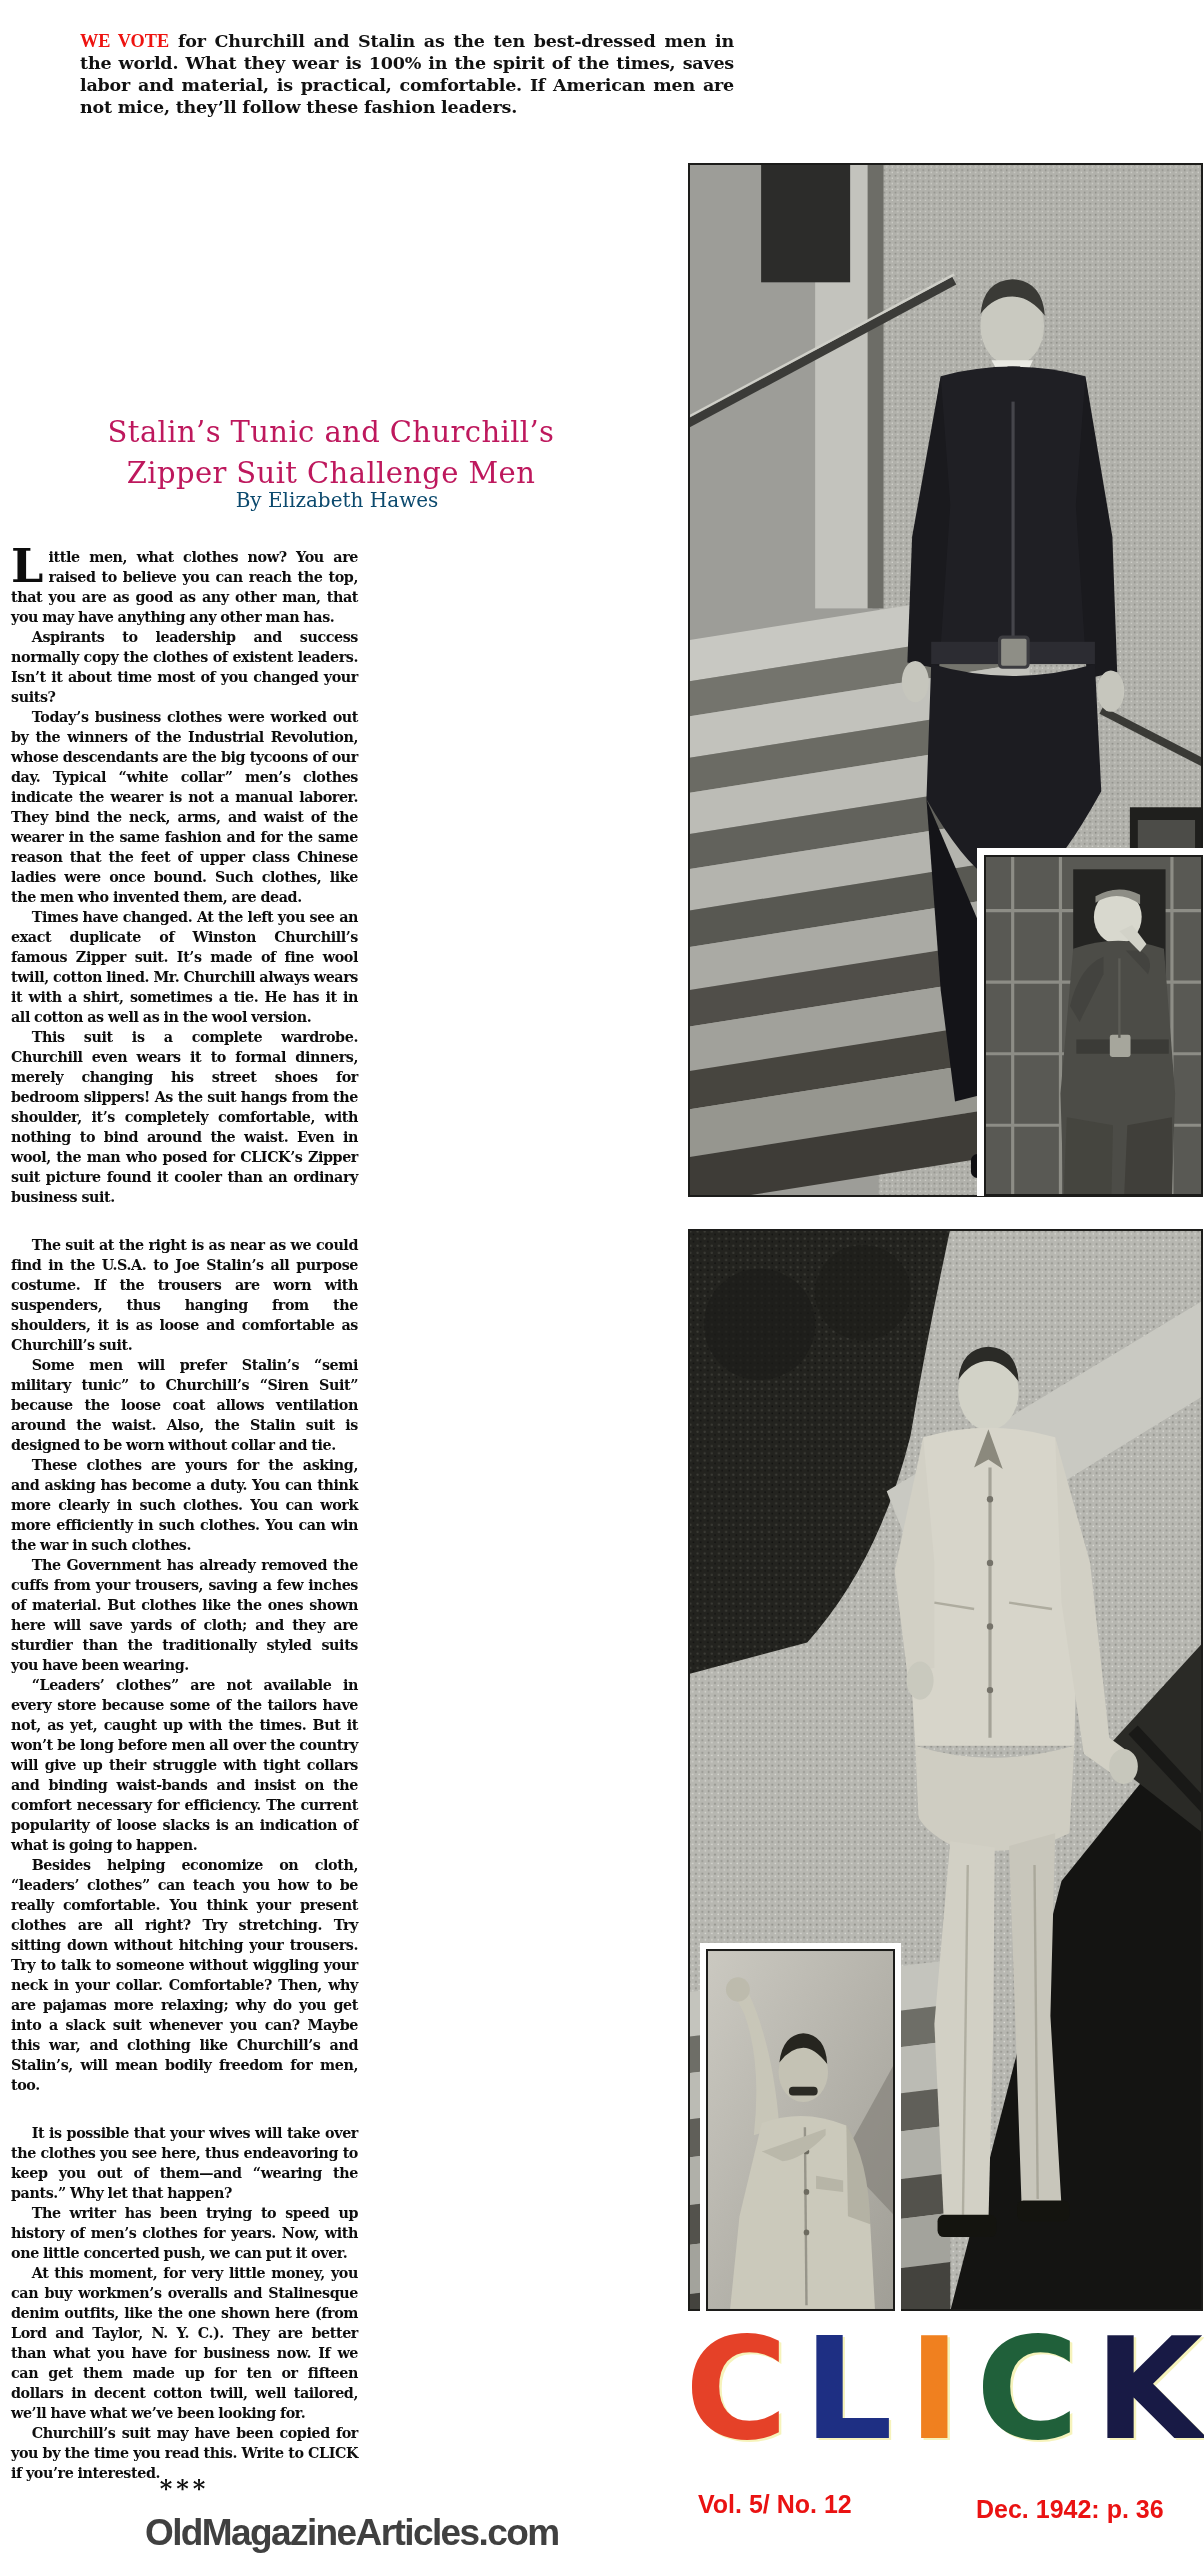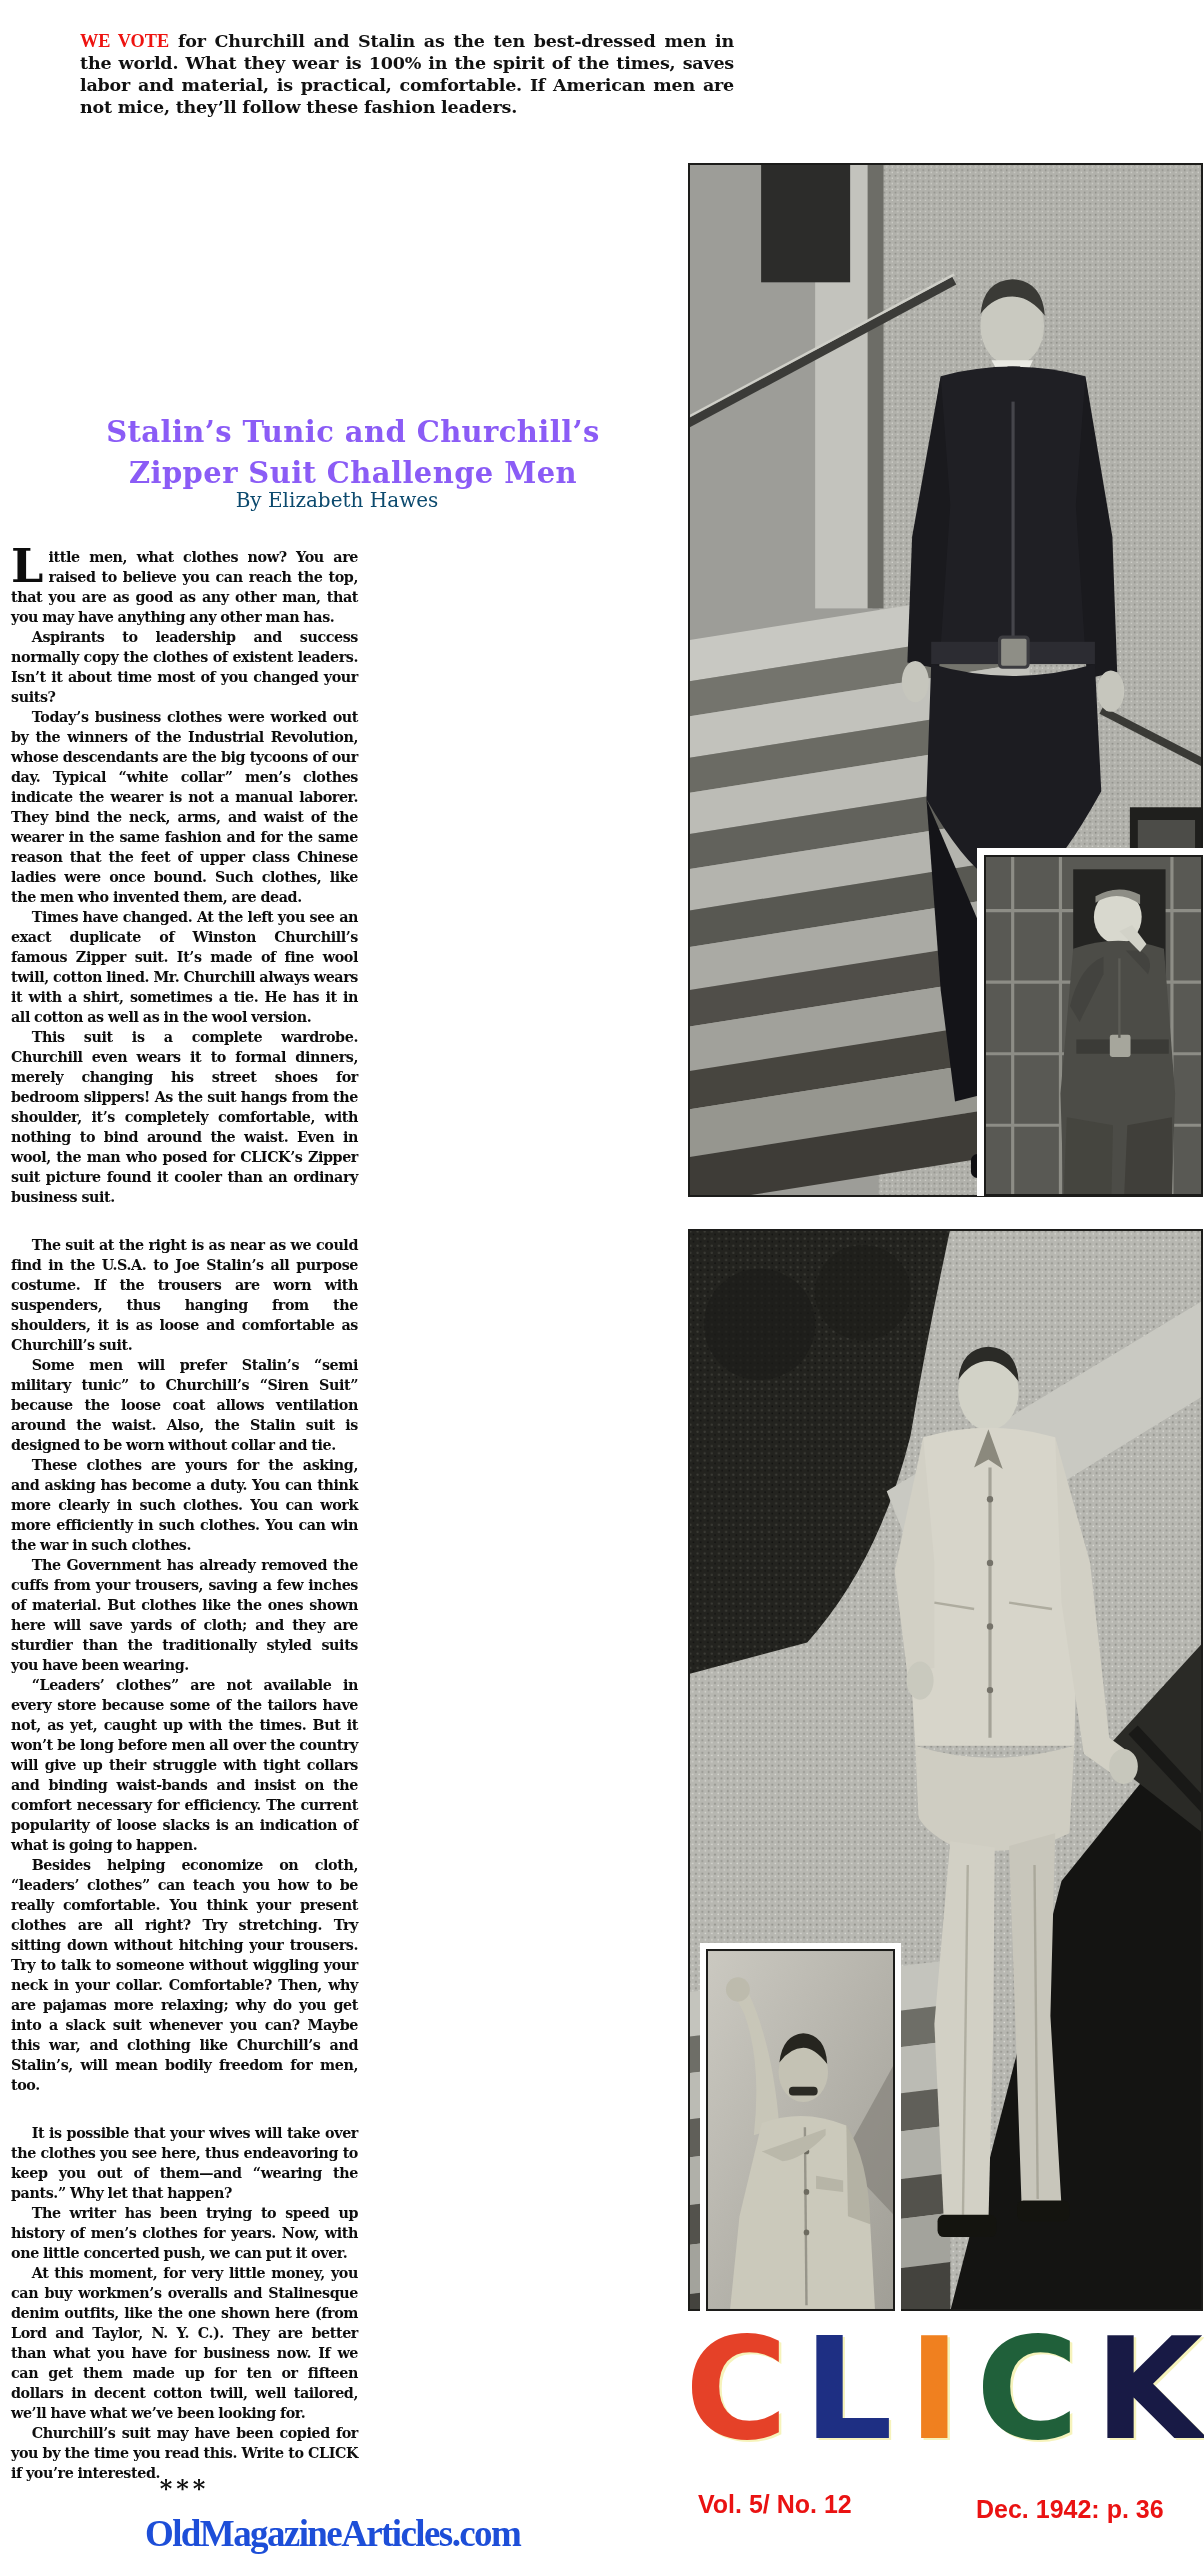--- a/index.html
+++ b/index.html
@@ -8,22 +8,22 @@
   
   .intro{position:absolute;left:80px;top:12.7px;width:654px;
          font-size:17.5px;line-height:22px;font-weight:bold;letter-spacing:-0.2px;
          text-align:justify;color:#111;}
   .intro .lead{color:#ee1310;font-family:Liberation Serif, serif;font-weight:bold;
                font-size:18.3px;letter-spacing:0;}
   
   .headline{position:absolute;left:22px;top:157px;width:630px;text-align:center;
             color:#ef1410;font-weight:bold;font-size:72px;line-height:83px;
             letter-spacing:0.8px;word-spacing:17.5px;}
-  .subhead{position:absolute;left:38px;top:412px;width:630px;text-align:center;
-           font-weight:bold;font-size:29px;line-height:41px;color:#8b5cf6;
+  .subhead{position:absolute;left:16px;top:412px;width:630px;text-align:center;
+           font-weight:normal;font-size:29px;line-height:41px;color:#be185d;
            letter-spacing:0.4px;}
   .byline{position:absolute;left:22px;top:488px;width:630px;text-align:center;
           font-weight:normal;font-size:20px;color:#0c4a6e;}
   
   .article{position:absolute;left:11px;top:547px;width:347px;
            font-size:14.3px;line-height:20px;font-weight:bold;color:#0d0d0d;
            text-align:justify;letter-spacing:-0.4px;word-spacing:-0.4px;}
   .article p{margin:0;text-indent:20.7px;}
   .article p.first{text-indent:0;}
   .article p.gap{margin-top:28px;}
@@ -43,22 +43,22 @@
   
   .click-logo{position:absolute;left:685px;top:2320px;width:518px;height:145px;
               display:flex;justify-content:space-between;align-items:flex-start;
               font-family:"DejaVu Sans",sans-serif;font-weight:bold;
               font-size:140px;line-height:140px;}
   .click-logo span{text-shadow:2.4px 2.4px 0 rgba(230,220,60,0.35);}
   .vol{position:absolute;left:698px;top:2490px;color:#ea1212;
        font-family:"Liberation Sans",sans-serif;font-weight:bold;font-size:25px;}
   .date{position:absolute;left:976px;top:2495px;color:#ea1212;
         font-family:"Liberation Sans",sans-serif;font-weight:bold;font-size:25px;}
-  .site{position:absolute;left:145px;top:2512px;color:#1d4ed8;
-        font-family:Liberation Serif, serif;font-weight:bold;font-size:37px;
+  .site{position:absolute;left:145px;top:2512px;color:#404040;
+        font-family:Liberation Sans, sans-serif;font-weight:bold;font-size:37px;
         letter-spacing:-1.6px;}
 </style>
 </head>
 <body>
 
 <div id="page">
 
   <p class="intro"><span class="lead">WE VOTE</span> <span>for Churchill and Stalin as the ten best-dressed men in the world. What they wear is 100% in the spirit of the times, saves labor and material, is practical, comfortable. If American men are not mice, they’ll follow these fashion leaders.</span></p>
 
   <div class="subhead">

